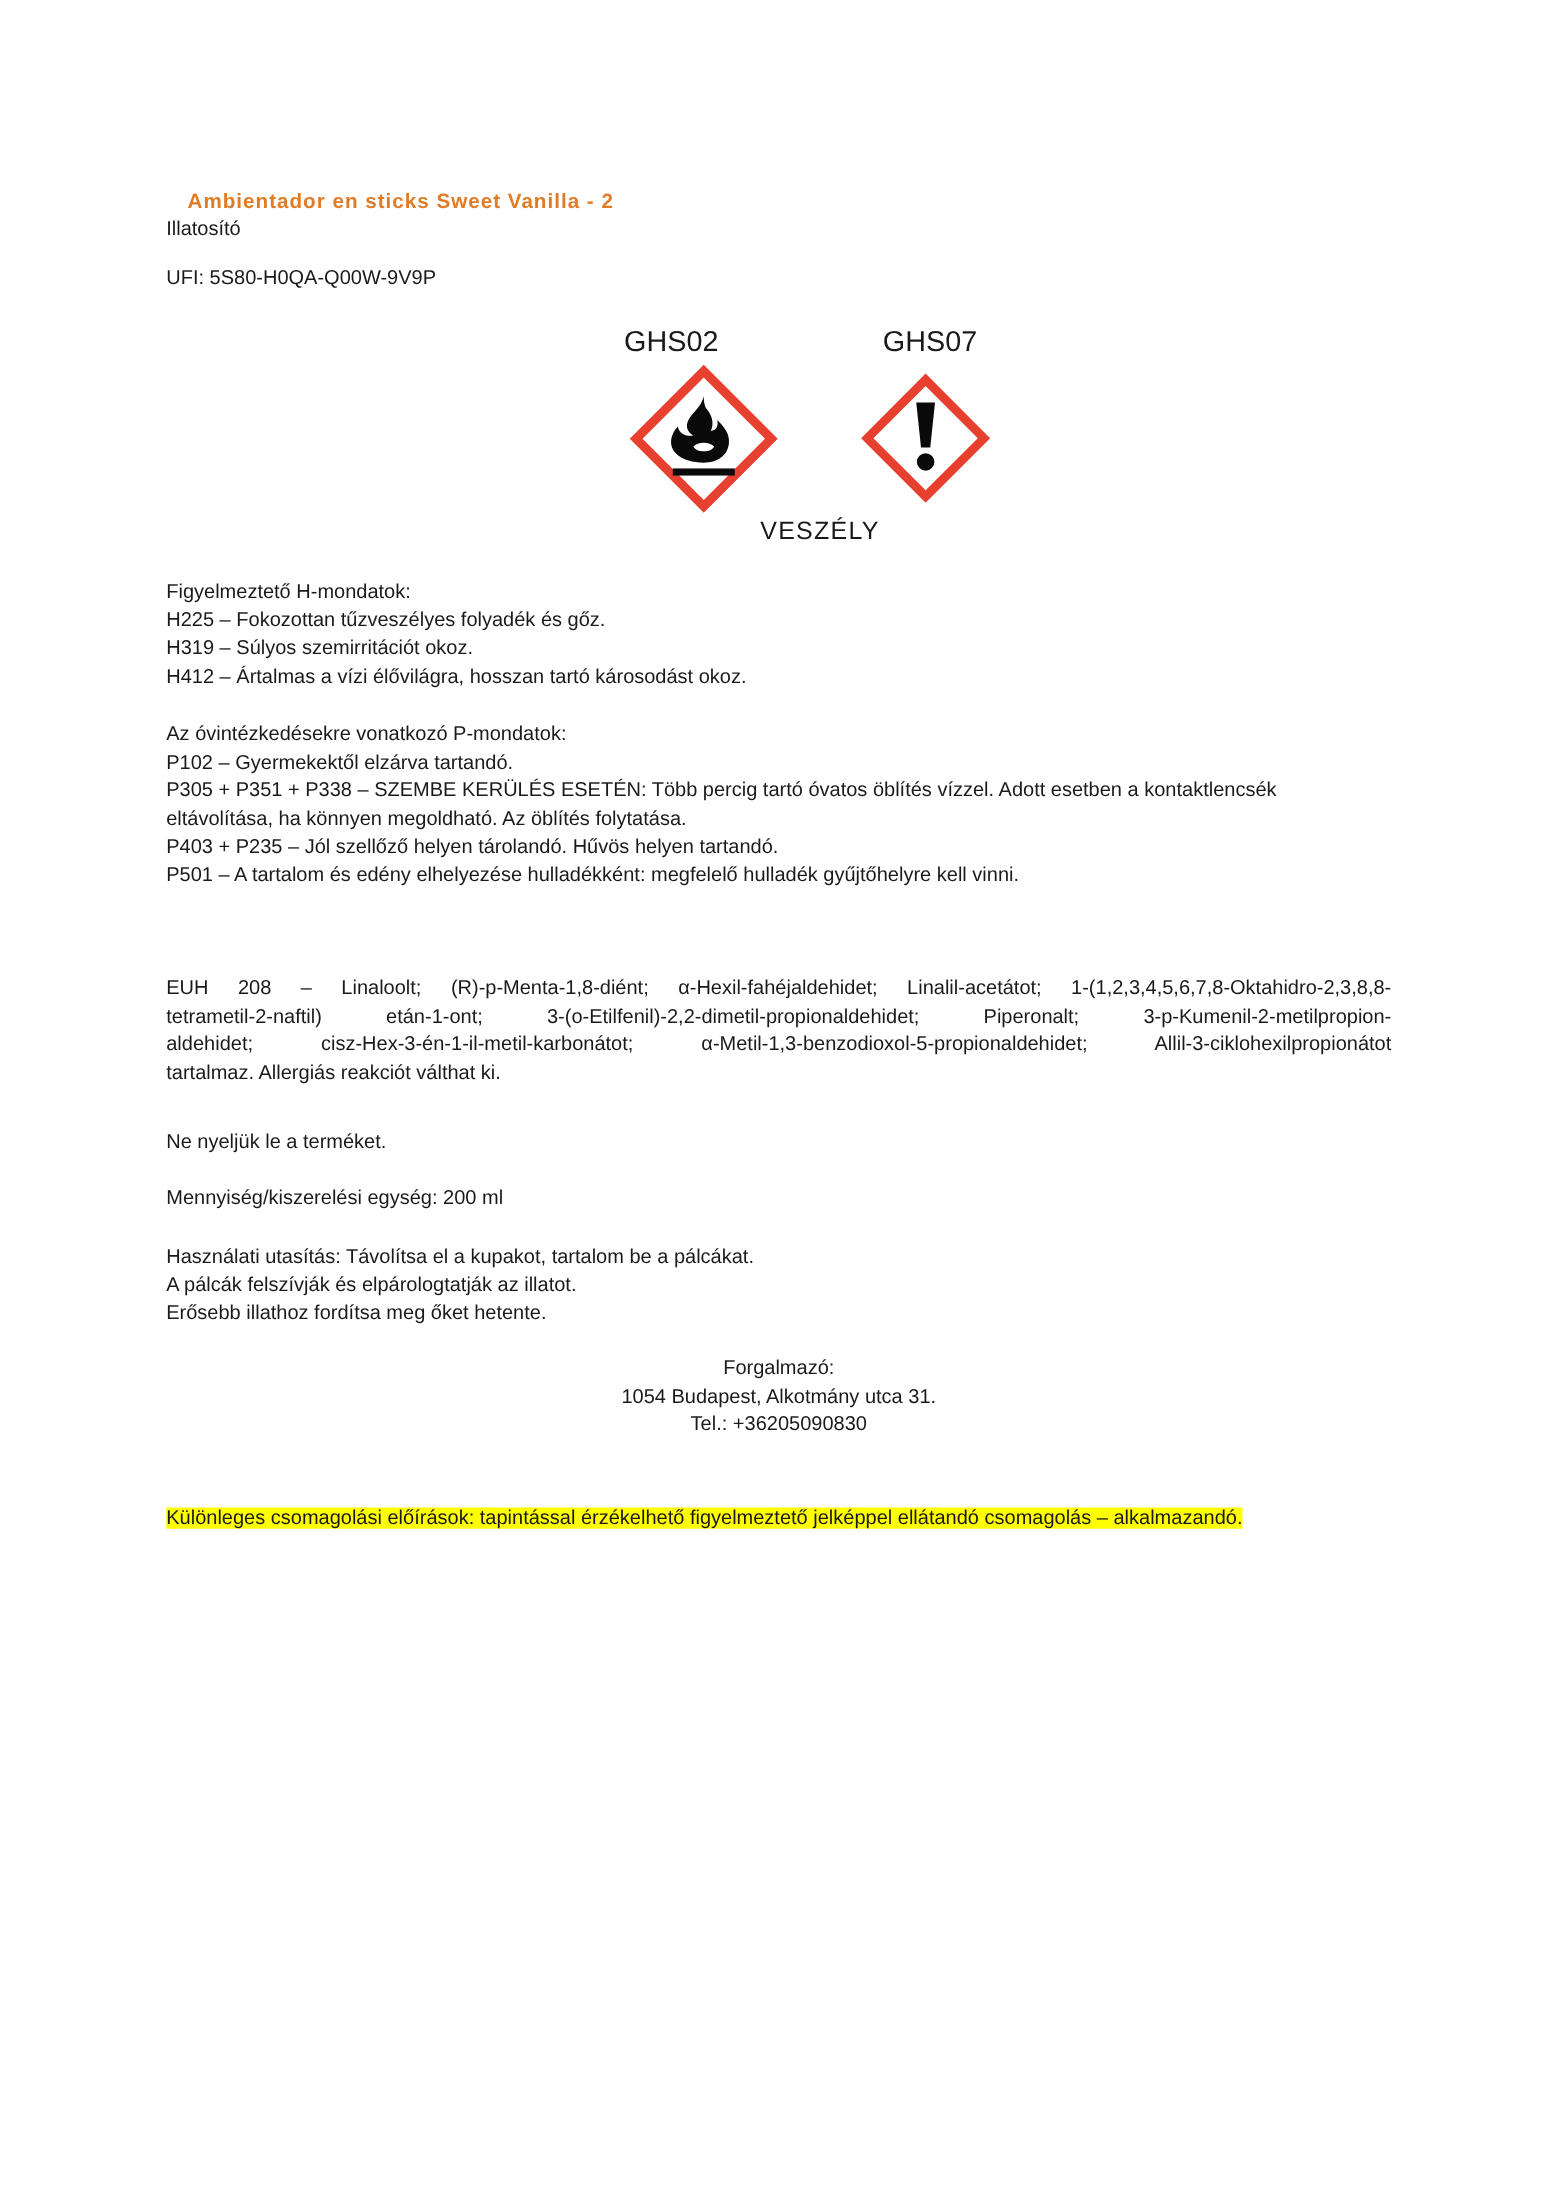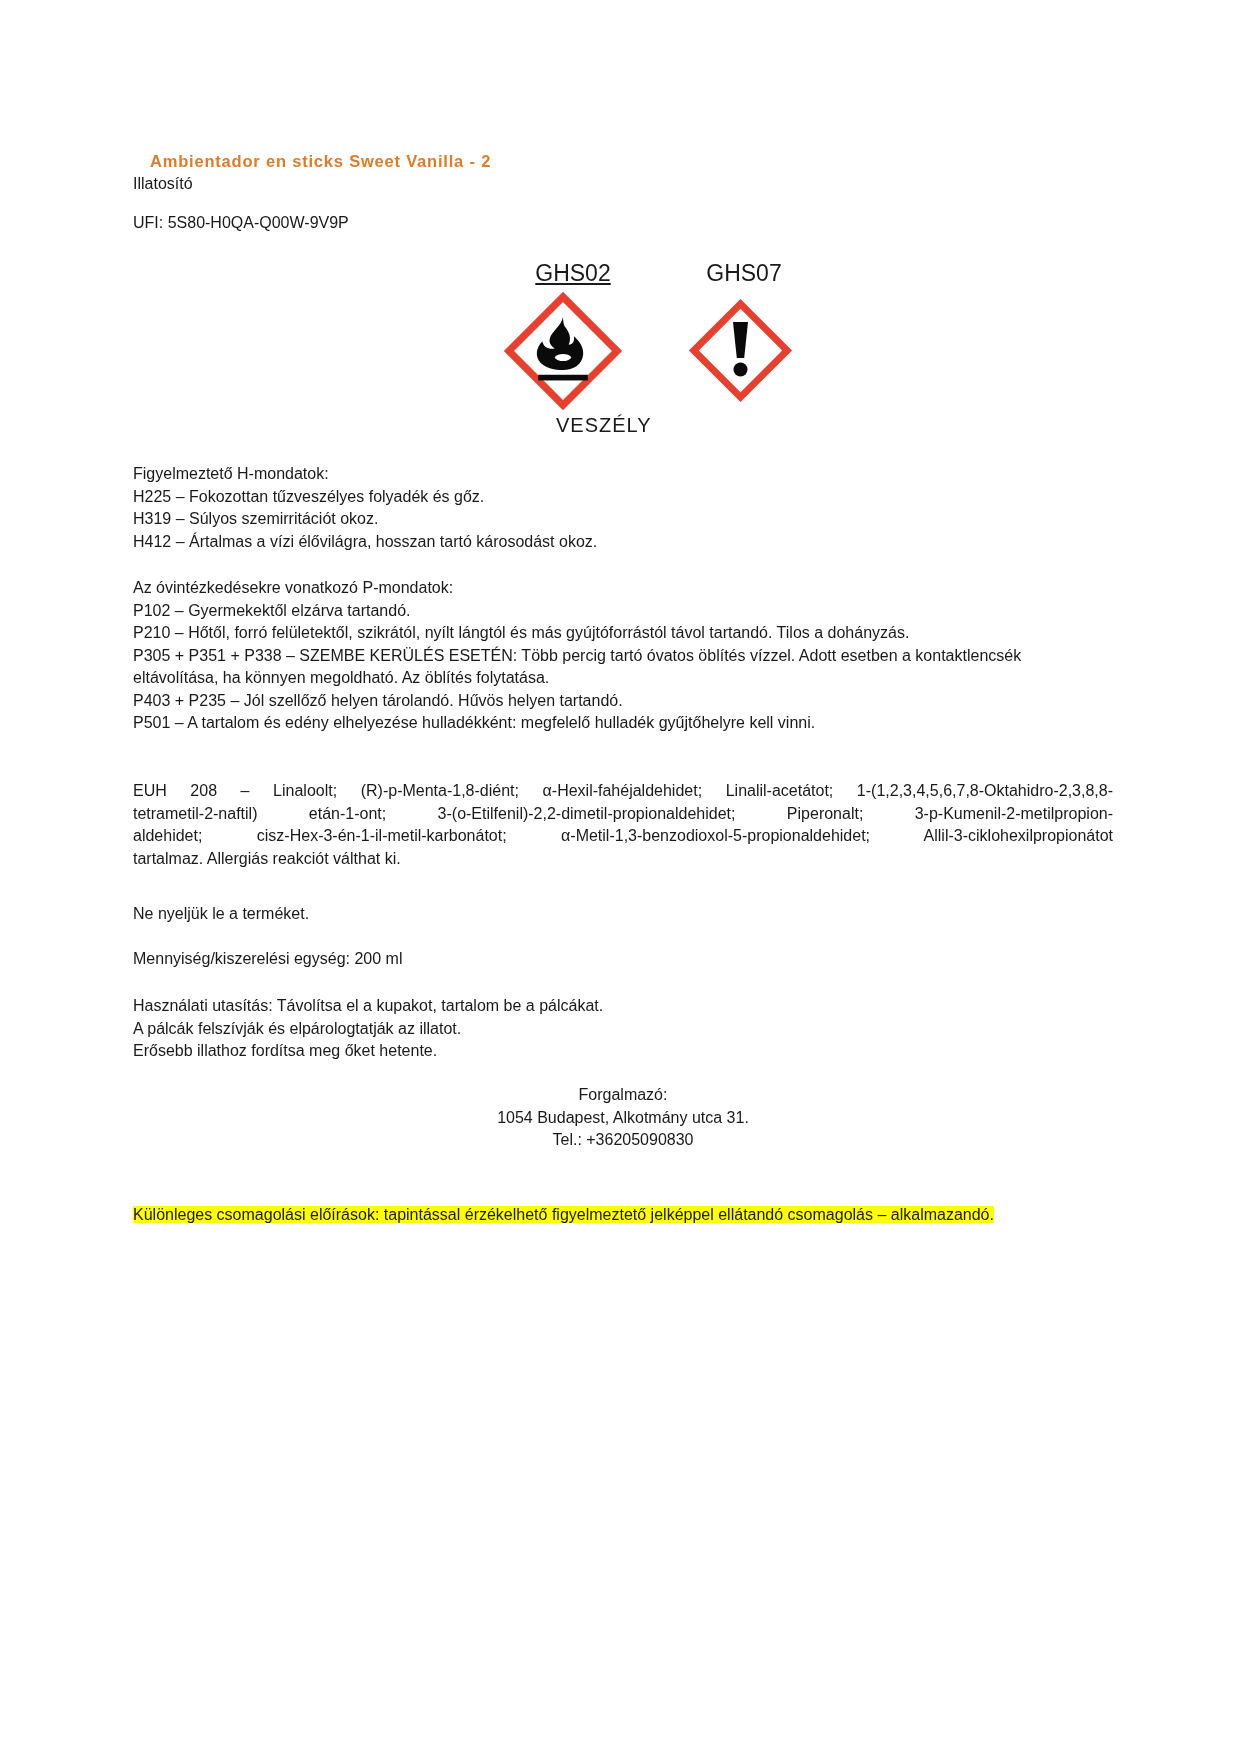--- a/index.html
+++ b/index.html
@@ -16,35 +16,35 @@
   }
   .abs { position:absolute; }
   .block { left:133px; width:980px; }
   .title {
     color:#e07b26;
     font-weight:bold;
     font-size:16.5px;
     letter-spacing:0.8px;
   }
   .pict-label { font-size:23px; line-height:25px; text-align:center; }
-  .signal { font-size:20px; letter-spacing:1px; text-align:left; }
+  .signal { font-size:20px; letter-spacing:1px; text-align:center; }
   .just { text-align:justify; text-align-last:justify; }
   b { font-weight:normal; }
   .hl { background:#ffff00; }
 </style>
 </head>
 <body>
 
 <div class="page">
 
   <div class="abs title" style="left:150px; top:150px;">Ambientador en sticks Sweet Vanilla - 2</div>
   <div class="abs" style="left:133px; top:173px;">Illatosító</div>
   <div class="abs" style="left:133px; top:212px;">UFI: 5S80-H0QA-Q00W-9V9P</div>
 
-  <div class="abs pict-label" style="left:523px; top:261px; width:100px;text-decoration:underline;">GHS02</div>
+  <div class="abs pict-label" style="left:487px; top:261px; width:100px;">GHS02</div>
   <div class="abs pict-label" style="left:694px; top:261px; width:100px;">GHS07</div>
 
   <svg class="abs" style="left:501px; top:289px;" width="124" height="124" viewBox="0 0 120 120">
     <rect x="23" y="23" width="74" height="74" transform="rotate(45 60 60)" fill="#ffffff" stroke="#e8402f" stroke-width="7"></rect>
     <path fill="#0a0a0a" d="M60 27
       C 58 36, 50 40, 47.5 47
       C 45.8 52, 48.5 55.5, 52 57.5
       C 46.5 58.5, 41 56.5, 40 50.5
       C 34 56.5, 32.5 65.5, 38.5 71.5
       C 43.5 76.5, 52 78.5, 60 78.5
@@ -68,21 +68,20 @@
   <div class="abs block" style="top:463px;">
     <div><span>Figyelmeztető </span><b>H-mondatok:</b></div>
     <div><b>H225</b><span> – Fokozottan tűzveszélyes folyadék és gőz.</span></div>
     <div><b>H319</b><span> – Súlyos szemirritációt okoz.</span></div>
     <div><b>H412</b><span> – Ártalmas a vízi élővilágra, hosszan tartó károsodást okoz.</span></div>
   </div>
 
   <div class="abs block" style="top:577px;">
     <div><span>Az óvintézkedésekre vonatkozó </span><b>P-mondatok:</b></div>
     <div><b>P102</b><span> – Gyermekektől elzárva tartandó.</span></div>
-    <div><b>P210</b><span> – Hőtől, forró felületektől, szikrától, nyílt lángtól és más gyújtóforrástól távol tartandó. Tilos a dohányzás.</span></div>
     <div><b>P305 + P351 + P338</b><span> – SZEMBE KERÜLÉS ESETÉN: Több percig tartó óvatos öblítés vízzel. Adott esetben a kontaktlencsék</span></div>
     <div>eltávolítása, ha könnyen megoldható. Az öblítés folytatása.</div>
     <div><b>P403 + P235</b><span> – Jól szellőző helyen tárolandó. Hűvös helyen tartandó.</span></div>
     <div><b>P501</b><span> – A tartalom és edény elhelyezése hulladékként: megfelelő hulladék gyűjtőhelyre kell vinni.</span></div>
   </div>
 
   <div class="abs block" style="top:780px;">
     <div class="just"><b>EUH 208</b><span> – Linaloolt; (R)-p-Menta-1,8-diént; α-Hexil-fahéjaldehidet; Linalil-acetátot; 1-(1,2,3,4,5,6,7,8-Oktahidro-2,3,8,8-</span></div>
     <div class="just">tetrametil-2-naftil) etán-1-ont; 3-(o-Etilfenil)-2,2-dimetil-propionaldehidet; Piperonalt; 3-p-Kumenil-2-metilpropion-</div>
     <div class="just">aldehidet; cisz-Hex-3-én-1-il-metil-karbonátot; α-Metil-1,3-benzodioxol-5-propionaldehidet; Allil-3-ciklohexilpropionátot</div>

